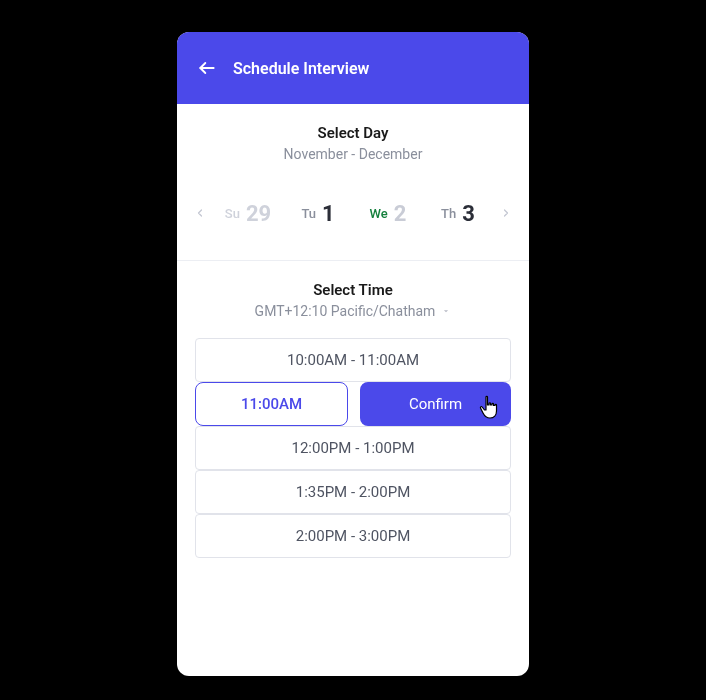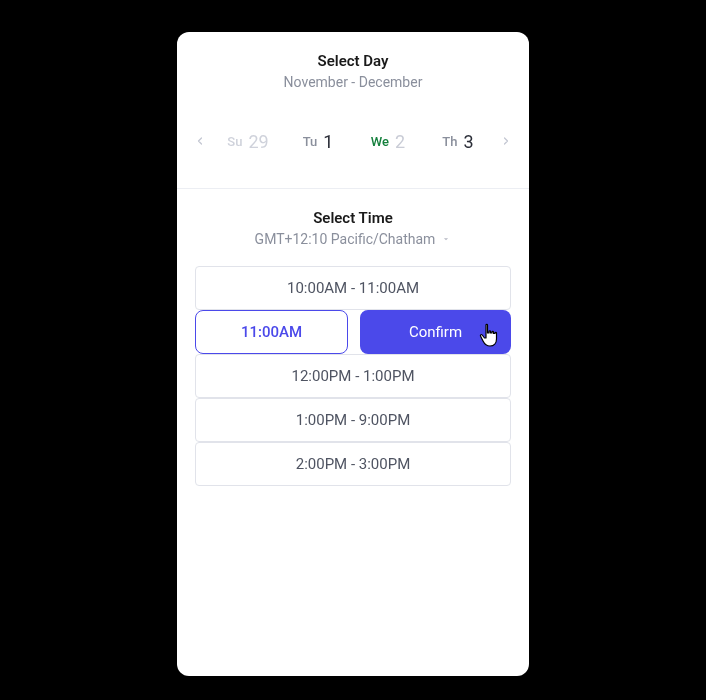--- a/index.html
+++ b/index.html
@@ -96,22 +96,22 @@
     align-items: center;
     justify-content: center;
     gap: 6px;
     cursor: pointer;
   }
   .day-cell .dow {
     font-size: 13px;
     font-weight: 500;
   }
   .day-cell .num {
-    font-size: 18px;
-    font-weight: 400;
+    font-size: 22px;
+    font-weight: 700;
   }
   .day-cell.disabled .dow,
   .day-cell.disabled .num { color: #cfd2db; }
   .day-cell.normal .dow { color: #8a8f9c; }
   .day-cell.normal .num { color: #2b2e38; }
   .day-cell.dim .dow { color: #15803d; }
   .day-cell.dim .num { color: #c9ccd6; }
   .day-cell.selected {
     border: 1.5px solid #4b49ea;
   }
@@ -171,20 +171,29 @@
     right: 10px;
     top: 12px;
     pointer-events: none;
   }
 </style>
 </head>
 <body>
 
 <div class="device">
 
+  <div class="header">
+    <div class="back-btn">
+      <svg width="20" height="20" viewBox="0 0 24 24" fill="none" stroke="#fff" stroke-width="2.2" stroke-linecap="round" stroke-linejoin="round">
+        <line x1="20" y1="12" x2="4" y2="12"></line>
+        <polyline points="10 18 4 12 10 6"></polyline>
+      </svg>
+    </div>
+    <div class="header-title">Schedule Interview</div>
+  </div>
 
   <div class="section">
     <div class="section-title">Select Day</div>
     <div class="section-sub">November - December</div>
     <div class="day-row">
       <div class="nav-arrow">
         <svg width="12" height="18" viewBox="0 0 24 24" fill="none" stroke="currentColor" stroke-width="2.5" stroke-linecap="round" stroke-linejoin="round">
           <polyline points="15 18 9 12 15 6"></polyline>
         </svg>
       </div>
@@ -234,18 +243,18 @@
           <span>Confirm</span>
           <span class="cursor-hand">
             <svg width="24" height="28" viewBox="0 0 24 28">
               <path d="M9 3 C9 2 10.5 2 10.5 3 L10.5 11 L12 11 L12 9.5 C12 8.5 13.5 8.5 13.5 9.5 L13.5 11 L15 11 L15 10 C15 9 16.5 9 16.5 10 L16.5 11.5 L18 11.5 L18 11 C18 10 19.5 10 19.5 11 L19.5 17 C19.5 21 17 24 13 24 C9.5 24 7.5 22 6 19 L3.5 14 C3 13 4.5 12 5.2 13 L7.5 16 L9 16 Z" fill="#fff" stroke="#000" stroke-width="1.2" stroke-linejoin="round"></path>
             </svg>
           </span>
         </div>
       </div>
 
       <div class="slot">12:00PM - 1:00PM</div>
-      <div class="slot">1:00PM - 9:00PM</div>
+      <div class="slot">1:35PM - 2:00PM</div>
       <div class="slot">2:00PM - 3:00PM</div>
     </div>
   </div>
 
 </div>
 
 </body></html>

